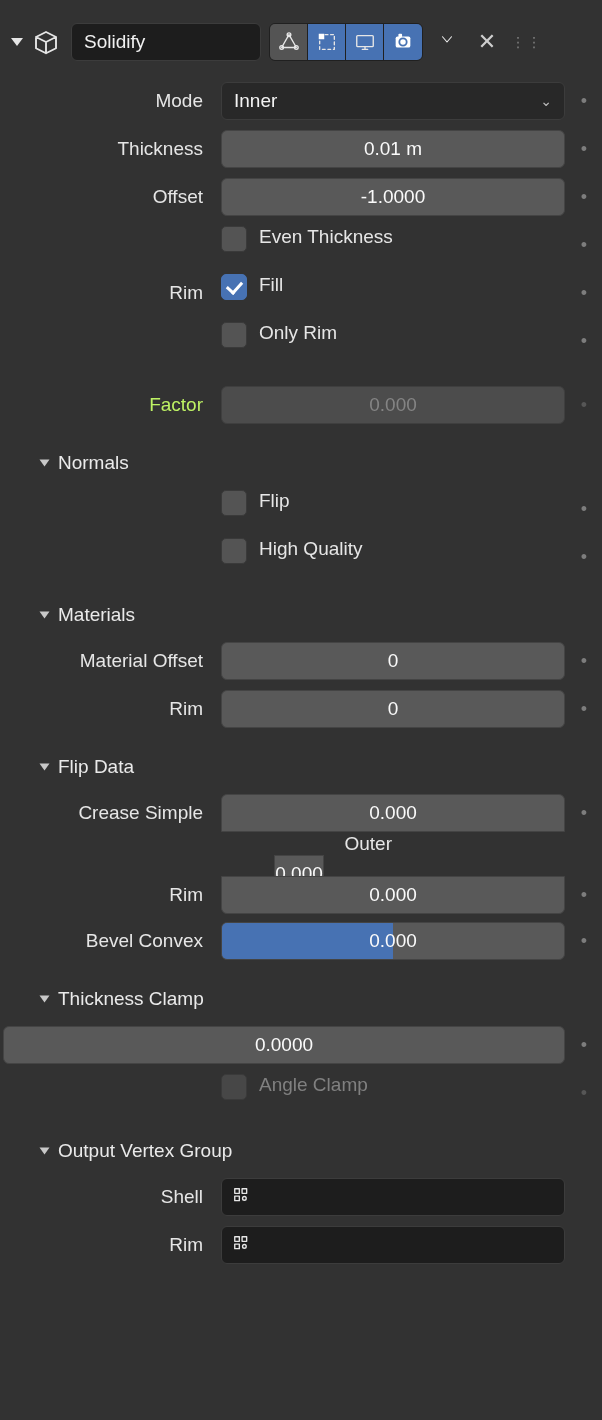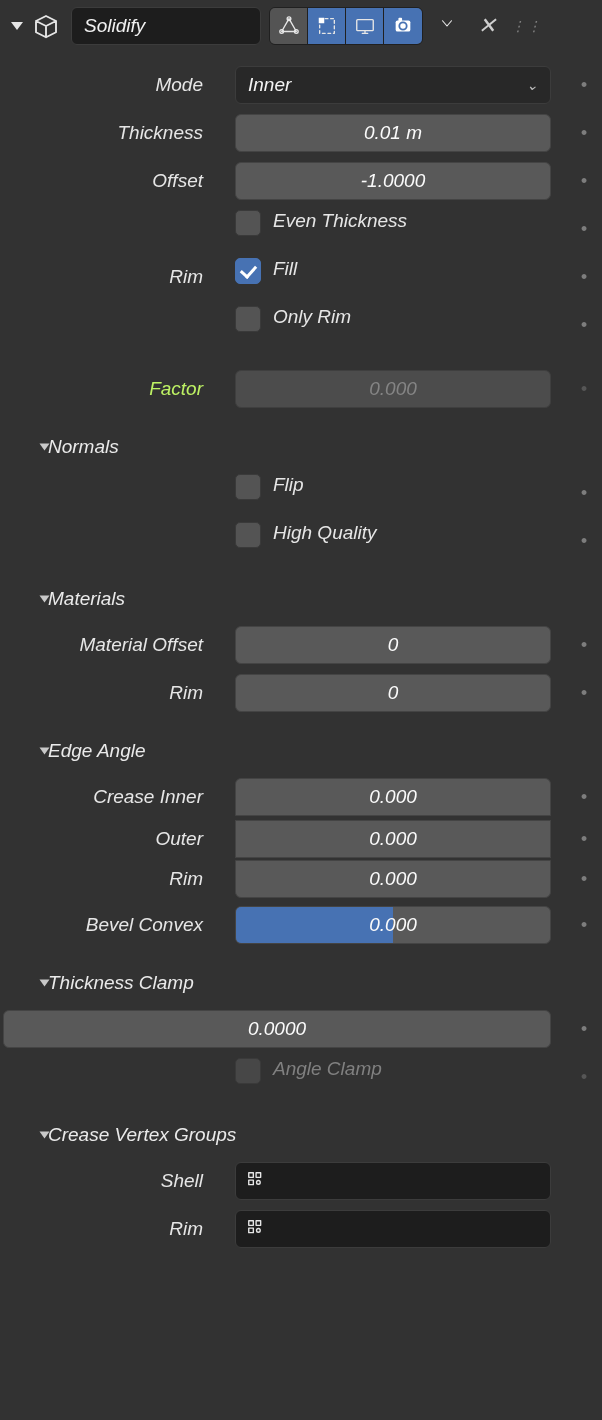--- a/index.html
+++ b/index.html
@@ -1,37 +1,37 @@
 <!DOCTYPE html>
 <html><head>
 <meta charset="utf-8">
 <style>
   * { box-sizing: border-box; margin: 0; padding: 0; }
   html, body { width: 602px; height: 1420px; background: #323232; font-family: -apple-system, "Segoe UI", Arial, sans-serif; color: #e6e6e6; font-size: 19px; overflow: hidden; }
-  .panel { width: 602px; padding: 0 3px 10px 3px; font-style: italic; }
+  .panel { width: 602px; padding: 16px 3px 10px 3px; }
 
   
   .hdr { display: flex; align-items: center; gap: 8px; padding: 6px 4px 8px 4px; height: 53px; }
   .tri { width: 0; height: 0; border-left: 8px solid #e6e6e6; border-top: 6px solid transparent; border-bottom: 6px solid transparent; transform: rotate(90deg); margin-left: 6px; cursor: pointer;}
   .cube-ico { width: 34px; height: 34px; display: flex; align-items: center; justify-content: center; }
   .name-field { flex: 0 0 auto; width: 190px; height: 38px; background: #1d1d1d; color: #f1f1f1; border: 1px solid #3c3c3c; border-radius: 6px; padding: 0 12px; display:flex; align-items:center;}
   .toggle-group { display: flex; height: 38px; border-radius: 6px; overflow: hidden; border: 1px solid #202020; }
   .tgl { width: 38px; height: 100%; display: flex; align-items: center; justify-content: center; border-right: 1px solid #202020; cursor:pointer;}
   .tgl:last-child { border-right: none; }
   .tgl.off { background: #545454; }
   .tgl.on  { background: #4772b3; }
   .hdr-chevron { width: 32px; text-align: center; cursor:pointer;}
   .hdr-close { width: 32px; text-align: center; color: #cfcfcf; font-size: 22px; cursor:pointer; font-weight:300;}
   .drag-dots { width: 18px; color: #808080; font-size: 14px; letter-spacing: 2px; text-align:center; cursor:grab;}
 
   
   svg { stroke: #e6e6e6; stroke-width: 1.5; fill: none; stroke-linejoin: round; stroke-linecap: round; }
 
   
-  .row { display: flex; align-items: center; height: 48px; gap: 14px; }
+  .row { display: flex; align-items: center; height: 48px; }
   .lbl { width: 218px; text-align: right; padding-right: 18px; color: #e6e6e6; }
   .lbl.dim { color: #bef264; }
   .ctrl { flex: 1; padding-right: 4px; }
   .dot { width: 30px; text-align: center; color: #7d7d7d; font-size: 18px; line-height: 0; }
   .dot::before { content: "•"; }
   .row .dot { cursor:pointer;}
 
   .select { height: 38px; background: #282828; color: #f4f4f4; border: 1px solid #3c3c3c; border-radius: 6px; display: flex; align-items: center; justify-content: space-between; padding: 0 12px; cursor:pointer;}
   .select .chev { font-size: 14px; color: #bbb; }
 
@@ -46,21 +46,21 @@
   .chk.on { background: #4772b3; border-color:#4772b3; }
   .chk.on::after { content:""; width:12px; height:7px; border-left:3px solid #fff; border-bottom:3px solid #fff; transform: rotate(-48deg); margin-top:-3px;}
   .chk-txt.dim { color: #808080; }
 
   .vg-row { display:flex; align-items:center; height:38px; gap:2px; }
   .vg-input { flex:1; background:#1d1d1d; border:1px solid #3c3c3c; border-top-left-radius:6px; border-bottom-left-radius:6px; height:100%; display:flex; align-items:center; padding:0 10px;}
   .vg-arrow { width: 38px; height: 100%; background:#545454; border:1px solid #3a3a3a; border-top-right-radius:6px; border-bottom-right-radius:6px; display:flex; align-items:center; justify-content:center; font-size:18px; cursor:pointer;}
   .vg-icon { width:22px; height:22px; margin-right:2px;}
 
   
-  .sect { display:flex; align-items:center; height:44px; padding-left:38px; margin-top:12px; color:#eaeaea; cursor:pointer;}
+  .sect { display:flex; align-items:center; gap:10px; height:44px; padding-left:38px; margin-top:12px; color:#eaeaea; cursor:pointer;}
   .sect .tri2 { width:0; height:0; border-left:7px solid #c8c8c8; border-top:5px solid transparent; border-bottom:5px solid transparent; transform:rotate(90deg);}
   .gap { height: 8px; }
 </style>
 </head>
 <body>
 
 <div class="panel">
 
   <div class="hdr">
     <span class="tri"></span>
@@ -219,30 +219,30 @@
   <div class="row">
     <div class="lbl">Rim</div>
     <div class="ctrl">
         <div class="num">0</div>
       </div>
     <div class="dot"></div>
   </div>
 
   <div class="sect">
       <span class="tri2"></span>
-      <span>Edge Angle</span>
-    </div>
-  <div class="row">
-    <div class="lbl">Crease Inner</div>
+      <span>Flip Data</span>
+    </div>
+  <div class="row">
+    <div class="lbl">Crease Simple</div>
     <div class="ctrl">
         <div class="num" style="border-radius:6px 6px 0 0;">0.000</div>
       </div>
     <div class="dot"></div>
   </div>
-  <div class="row" style="height:44px; margin-top:-4px;">
+  <div class="row" style="height:44px; margin-top:-4px;flex-direction:column;">
     <div class="lbl">Outer</div>
     <div class="ctrl">
         <div class="num" style="border-radius:0;">0.000</div>
       </div>
     <div class="dot"></div>
   </div>
   <div class="row" style="height:44px; margin-top:-4px;">
     <div class="lbl">Rim</div>
     <div class="ctrl">
         <div class="num" style="border-radius:0 0 6px 6px;">0.000</div>
@@ -275,21 +275,21 @@
         <div class="chk-row">
           <div class="chk" style="background:#474747;"></div>
           <span class="chk-txt dim">Angle Clamp</span>
         </div>
       </div>
     <div class="dot" style="color:#565656"></div>
   </div>
 
   <div class="sect">
       <span class="tri2"></span>
-      <span>Crease Vertex Groups</span>
+      <span>Output Vertex Group</span>
     </div>
   <div class="row">
     <div class="lbl">Shell</div>
     <div class="ctrl">
         <div class="vg-row">
           <div class="vg-input" style="border-radius:6px;">
             <svg class="vg-icon" viewBox="0 0 24 24">
               <rect x="3" y="3" width="5" height="5"></rect>
               <rect x="3" y="11" width="5" height="5"></rect>
               <rect x="11" y="3" width="5" height="5"></rect>

